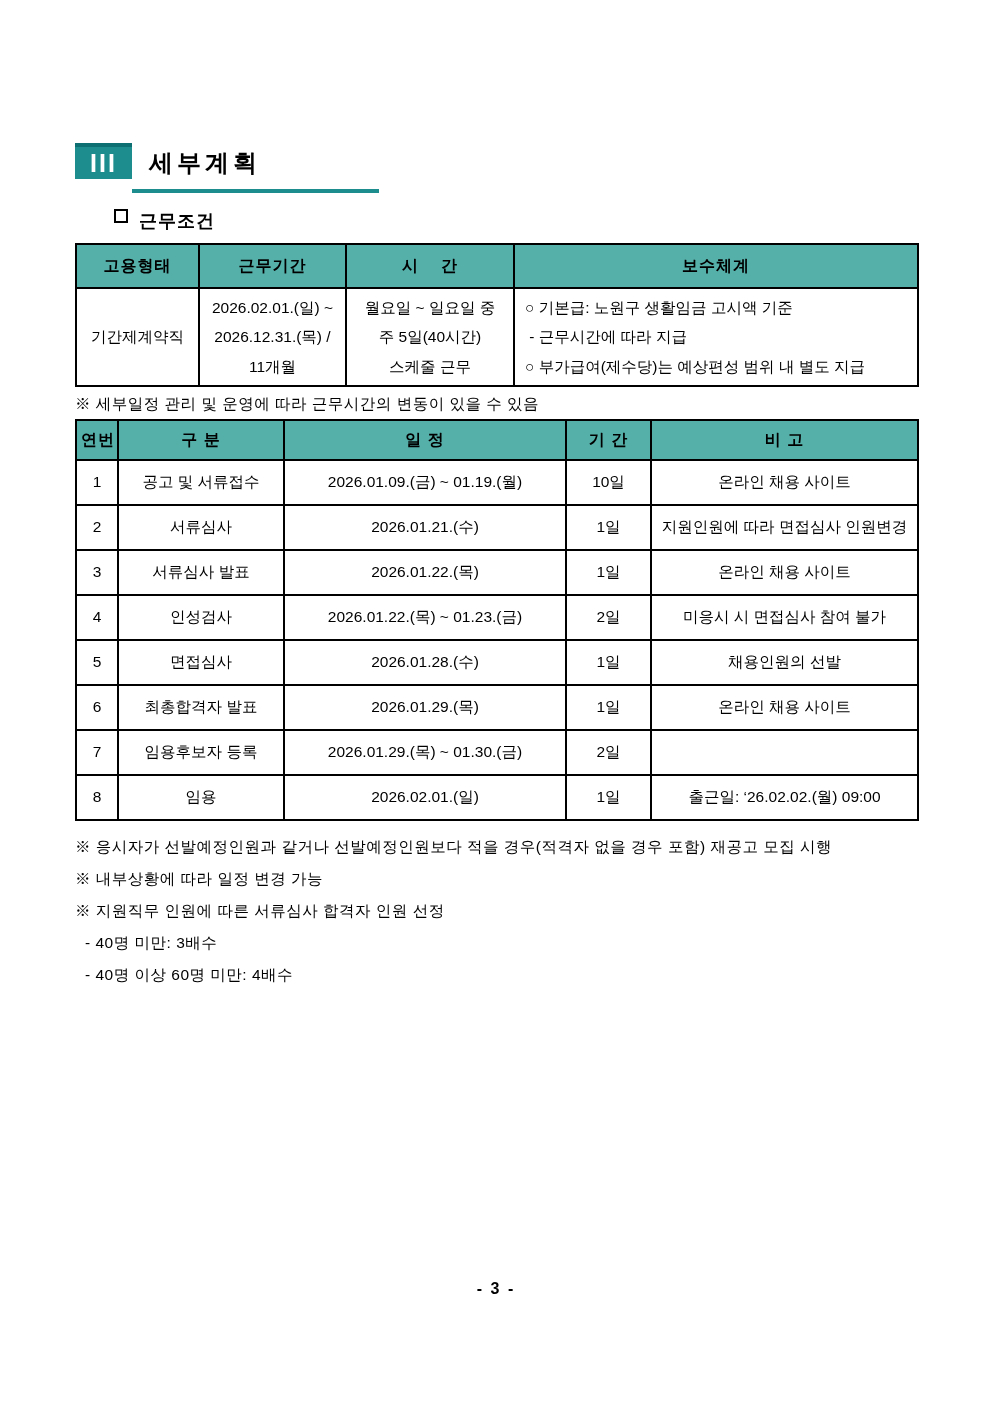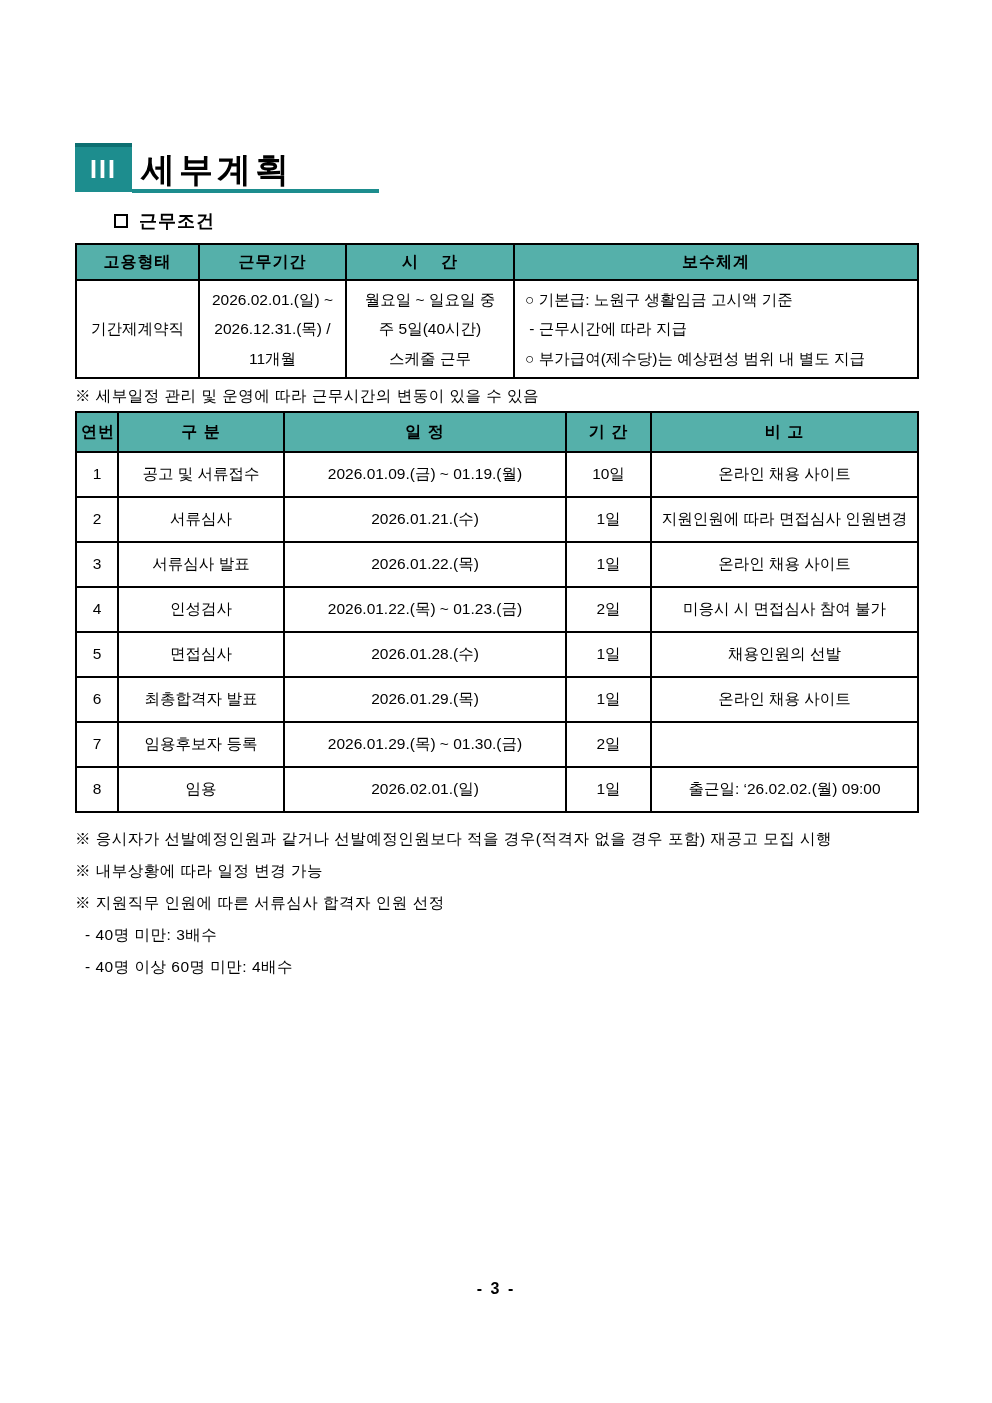--- a/index.html
+++ b/index.html
@@ -10,52 +10,52 @@
     color: #000;
     font-family: "Liberation Sans", sans-serif;
   }
   .page { position: relative; width: 992px; height: 1403px; overflow: hidden; }
   .content { position: absolute; left: 75px; top: 143px; width: 842px; }
 
   
   .section-header { position: relative; height: 50px; width: 380px; margin-bottom: 16px; }
   .badge {
     position: absolute; left: 0; top: 0;
-    width: 57px; height: 49px;
+    width: 57px; height: 36px;
     background: #1d8d8e;
     border-top: 4px solid #0d6f71;
     color: #ffffff;
     font-size: 25px; font-weight: bold;
     display: flex; align-items: center; justify-content: center;
     letter-spacing: 2px;
   }
   .section-title {
-    position: absolute; left: 66px; top: 4px;
-    font-size: 34px; font-weight: bold; letter-spacing: 4px;
+    position: absolute; left: 74px; top: 4px;
+    font-size: 24px; font-weight: bold; letter-spacing: 4px;
     margin: 0;
   }
   .title-underline {
     position: absolute; left: 57px; top: 46px;
     width: 247px; height: 4px; background: #1d8d8e;
   }
 
   
-  .subsection { display: flex; align-items: center; margin: 14px 0 10px 0; font-size: 18px; font-weight: bold; letter-spacing: 1px; padding-left: 39px; }
+  .subsection { display: flex; align-items: flex-start; margin: 14px 0 10px 0; font-size: 18px; font-weight: bold; letter-spacing: 1px; padding-left: 39px; }
   .box-glyph {
     display: inline-block; width: 14px; height: 14px;
     border: 2px solid #000; margin-right: 11px; flex: 0 0 auto;
   }
 
   
   table { border-collapse: collapse; table-layout: fixed; width: 842px; }
   th, td { border: 2px solid #000; padding: 2px 4px; }
   thead th {
     background: #55b0aa;
     font-weight: bold; font-size: 16px;
-    height: 36px; text-align: center;
+    height: 44px; text-align: center;
     white-space: pre; letter-spacing: 1px;
   }
   td {
     font-size: 15.5px; text-align: center;
     white-space: pre-line; line-height: 1.9;
     vertical-align: middle;
   }
   .t1 td { height: 98px; }
   .t1 .pay-cell { text-align: left; padding-left: 10px; }
   .t2 thead th { height: 40px; }

